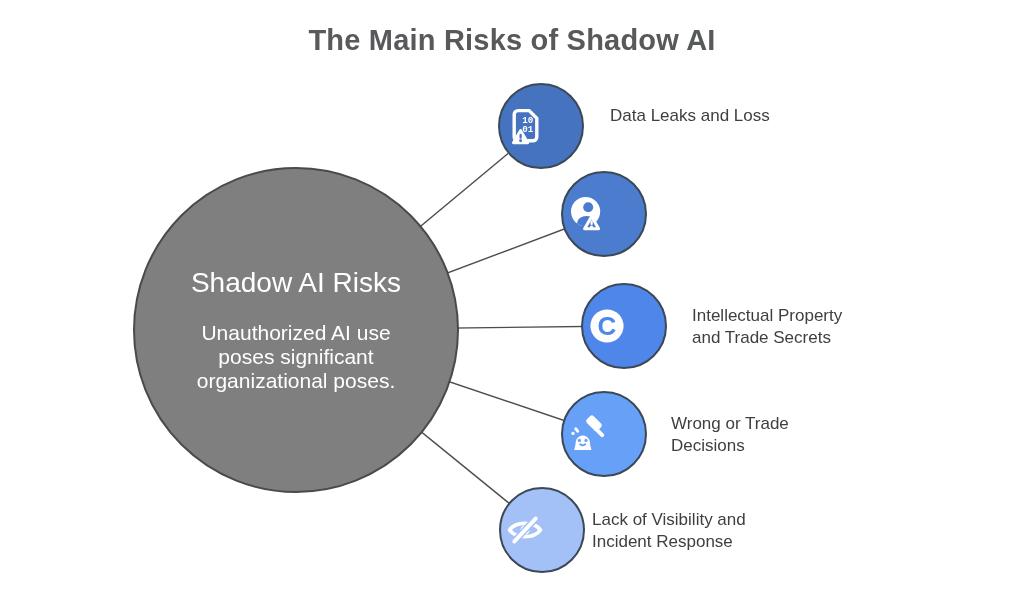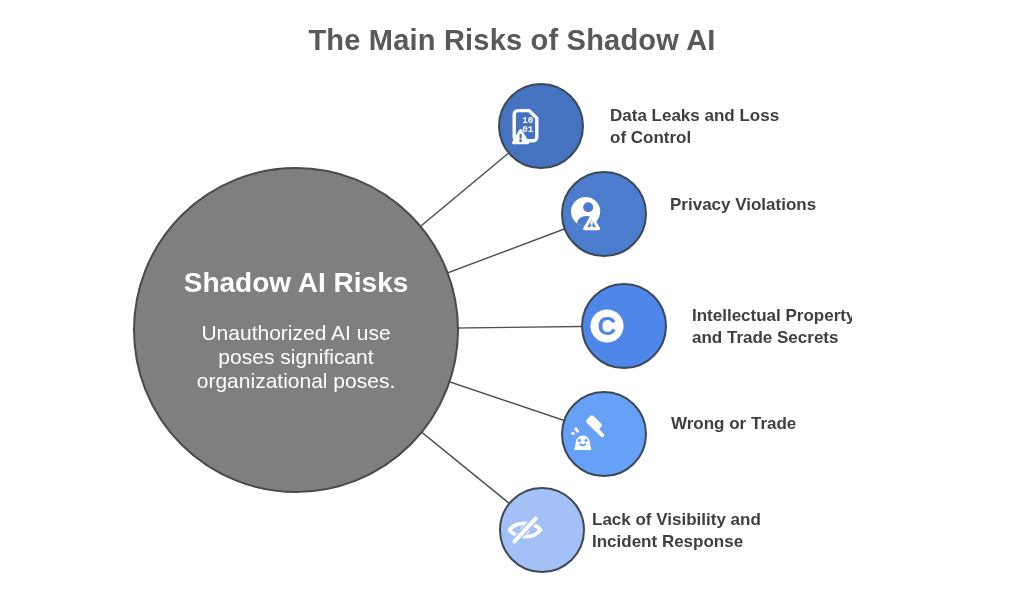--- a/index.html
+++ b/index.html
@@ -39,21 +39,21 @@
     border: 2px solid var(--center-border, #4a4a4a);
     display: flex;
     flex-direction: column;
     align-items: center;
     justify-content: center;
     text-align: center;
     color: #ffffff;
   }
   .central-heading {
     font-size: 28px;
-    font-weight: bold;
+    font-weight: normal;
     margin-bottom: 22px;
   }
   .central-desc {
     font-size: 21px;
     line-height: 24px;
   }
   .node { position: absolute; }
   .node-circle {
     position: absolute;
     width: 86px;
@@ -63,21 +63,21 @@
     border: 2px solid var(--node-border, #3c4856);
     display: flex;
     align-items: center;
     justify-content: flex-start;
   }
   .node-circle svg { display: block; }
   .node-label {
     position: absolute;
     width: 250px;
     font-size: 17px;
-    font-weight: bold;
+    font-weight: normal;
     line-height: 22px;
     color: var(--label-color, #3f3f41);
   }
   
   .n0 .node-circle { left: 498px; top: 83px; }
   .n0 .node-label  { left: 610px; top: 105px; }
   .n1 .node-circle { left: 561px; top: 171px; }
   .n1 .node-label  { left: 670px; top: 194px; }
   .n2 .node-circle { left: 581px; top: 283px; }
   .n2 .node-label  { left: 692px; top: 305px; }
@@ -132,21 +132,20 @@
           <text x="11.1" y="15.2" font-size="4.6" font-weight="bold" fill="#ffffff" font-family="'Liberation Mono',monospace">01</text>
           <path d="M5.6 21.2 L10.3 13 L15 21.2 Z" fill="var(--c)"></path>
           <path d="M6.7 20.4 L10.3 14.2 L13.9 20.4 Z" fill="#ffffff" stroke="#ffffff" stroke-width="1.4" stroke-linejoin="round"></path>
           <rect x="9.75" y="15.9" width="1.1" height="2.5" rx="0.5" fill="var(--c)"></rect>
           <circle cx="10.3" cy="19.4" r="0.72" fill="var(--c)"></circle>
         </svg>
       </span>
     </div>
     <div class="node-label">
       <div>Data Leaks and Loss</div>
-      <div>of Control</div>
     </div>
   </div>
 
   <div class="node n1" style="--c: #4b7ccd;">
     <div class="node-circle">
       <span>
         <svg width="48" height="48" viewBox="0 0 24 24">
           <defs>
               <clipPath id="uclip">
                 <circle cx="11.3" cy="10.8" r="7.3"></circle>
@@ -157,21 +156,20 @@
             <circle cx="12.6" cy="8.6" r="2.5" fill="var(--c)"></circle>
             <ellipse cx="11.8" cy="16.6" rx="4.8" ry="3.6" fill="var(--c)"></ellipse>
           </g>
           <path d="M17.8 19.4 h-7 l3.5 -6.2 z" fill="var(--c)" stroke="#ffffff" stroke-width="1.5" stroke-linejoin="round"></path>
           <rect x="13.75" y="15.3" width="1.1" height="2.2" rx="0.5" fill="#ffffff"></rect>
           <circle cx="14.3" cy="18.4" r="0.7" fill="#ffffff"></circle>
         </svg>
       </span>
     </div>
     <div class="node-label">
-      <div>Privacy Violations</div>
     </div>
   </div>
 
   <div class="node n2" style="--c: #4e86ea;">
     <div class="node-circle">
       <span>
         <svg width="48" height="48" viewBox="0 0 24 24">
           <circle cx="12" cy="12" r="8.3" fill="#ffffff"></circle>
           <text x="12" y="16.6" text-anchor="middle" font-size="13" font-weight="bold" fill="var(--c)" font-family="'Liberation Sans',sans-serif">C</text>
         </svg>
@@ -193,20 +191,21 @@
           <circle cx="8.2" cy="15.2" r="0.8" fill="var(--c)"></circle>
           <circle cx="11.5" cy="15.2" r="0.8" fill="var(--c)"></circle>
           <path d="M8.6 17.1 q1.25 1.15 2.5 0" fill="none" stroke="var(--c)" stroke-width="0.95" stroke-linecap="round"></path>
           <line x1="6.4" y1="9.4" x2="7.3" y2="10.6" stroke="#ffffff" stroke-width="1.5" stroke-linecap="round"></line>
           <circle cx="5" cy="11.7" r="0.85" fill="#ffffff"></circle>
         </svg>
       </span>
     </div>
     <div class="node-label">
       <div>Wrong or Trade</div>
+      <div>Decisions</div>
     </div>
   </div>
 
   <div class="node n4" style="--c: #a3c1f7;">
     <div class="node-circle">
       <span>
         <svg width="48" height="48" viewBox="0 0 24 24">
           <path d="M4.3 12 C 7.4 7.6, 16.6 7.6, 19.7 12 C 16.6 16.4, 7.4 16.4, 4.3 12 Z" fill="none" stroke="#ffffff" stroke-width="1.9" stroke-linejoin="round"></path>
           <circle cx="12" cy="12" r="2.3" fill="#ffffff"></circle>
           <line x1="6.6" y1="17.8" x2="17.4" y2="6.2" stroke="var(--c)" stroke-width="3.4" stroke-linecap="round"></line>

